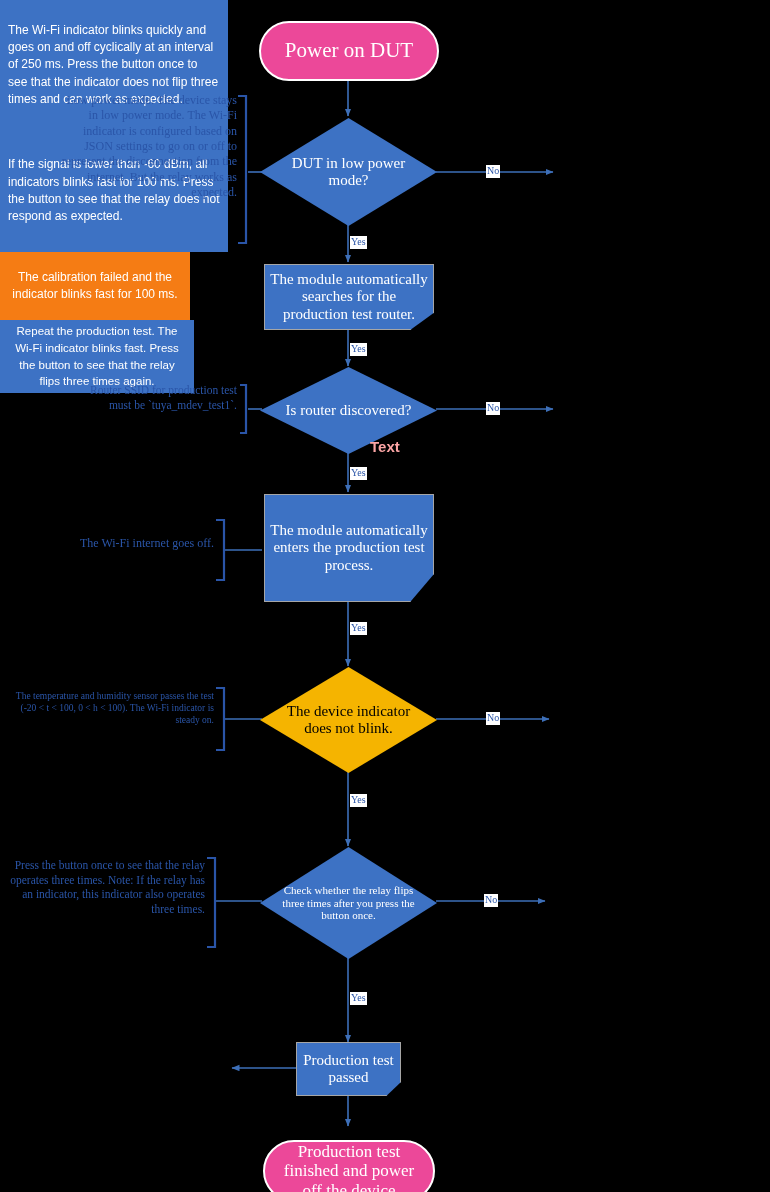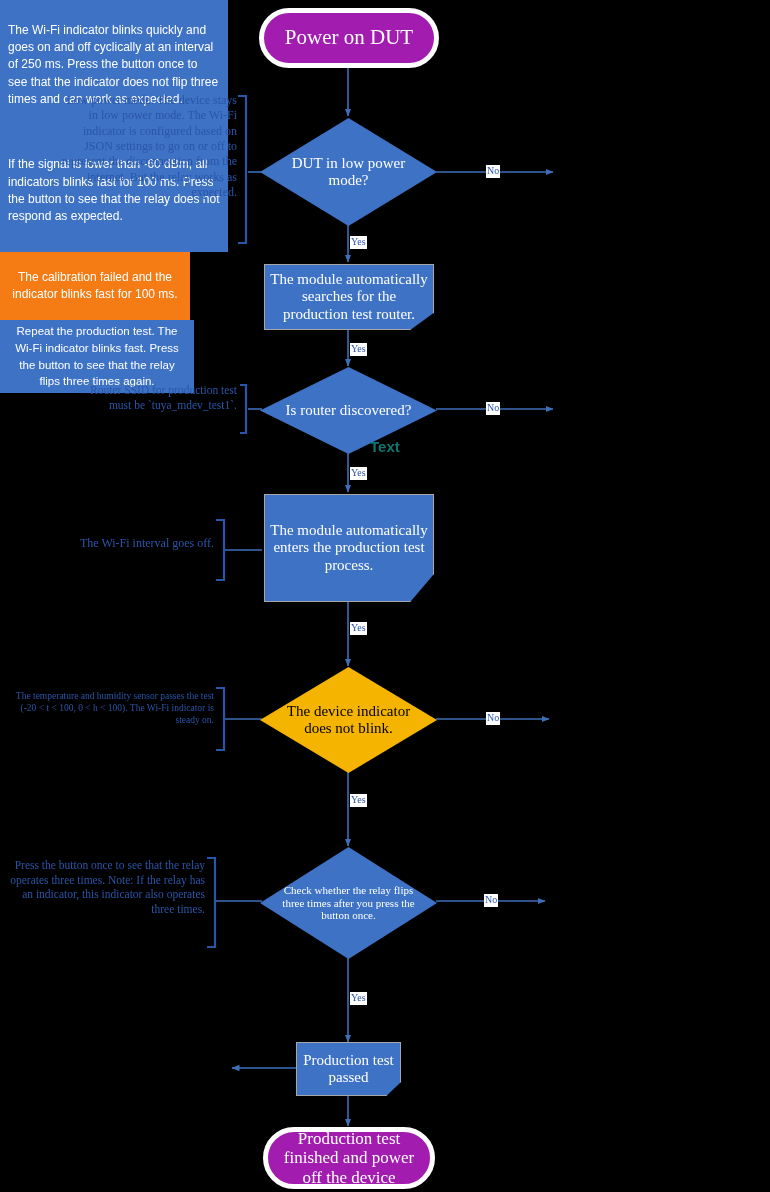--- a/index.html
+++ b/index.html
@@ -31,25 +31,26 @@
     position: absolute;
     box-sizing: border-box;
     display: flex;
     align-items: center;
     justify-content: center;
     text-align: center;
     color: #ffffff;
   }
 
   .terminator {
-    background: #a21caf;
-    border: 5px solid #ffffff;
+    background: #ec4899;
+    border: 2px solid #ffffff;
     border-radius: 999px;
     font-family: "Liberation Serif", serif;
     line-height: 1.12;
+    margin-top: 13px;
   }
 
   .process {
     background: #3d72c4;
     border: 1px solid #a6a6a6;
     font-family: "Liberation Serif", serif;
     line-height: 1.14;
     
     clip-path: polygon(0 0, 100% 0, 100% 74%, 86% 100%, 0 100%);
   }
@@ -108,21 +109,21 @@
     color: #2a55a8;
     font-family: "Liberation Serif", serif;
     font-size: 10px;
     line-height: 1;
     padding: 1px 1px 2px 1px;
     white-space: nowrap;
   }
 
   .floating-text {
     position: absolute;
-    color: #0f766e;
+    color: #fca5a5;
     font-family: "Liberation Sans", sans-serif;
     font-weight: bold;
     white-space: nowrap;
   }
 </style>
 </head>
 <body>
 
 <div id="canvas">
 
@@ -242,21 +243,21 @@
 
   <div class="annotation" style="left:60px; top:93px; width:177px; height:152px; font-size:12px;">
     <span class="atext">Low power mode: The device stays in low power mode. The Wi-Fi indicator is configured based on JSON settings to go on or off to represent the disconnection from the internet. But the relay works as expected.</span>
   </div>
 
   <div class="annotation" style="left:70px; top:383px; width:167px; height:52px; font-size:11.5px;">
     <span class="atext">Router SSID for production test must be `tuya_mdev_test1`.</span>
   </div>
 
   <div class="annotation" style="left:40px; top:536px; width:174px; height:28px; font-size:12px;">
-    <span class="atext">The Wi-Fi interval goes off.</span>
+    <span class="atext">The Wi-Fi internet goes off.</span>
   </div>
 
   <div class="annotation" style="left:2px; top:690px; width:212px; height:58px; font-size:9.5px;">
     <span class="atext">The temperature and humidity sensor passes the test (-20 &lt; t &lt; 100, 0 &lt; h &lt; 100). The Wi-Fi indicator is steady on.</span>
   </div>
 
   <div class="annotation" style="left:10px; top:858px; width:195px; height:90px; font-size:11.5px;">
     <span class="atext">Press the button once to see that the relay operates three times. Note: If the relay has an indicator, this indicator also operates three times.</span>
   </div>
 

